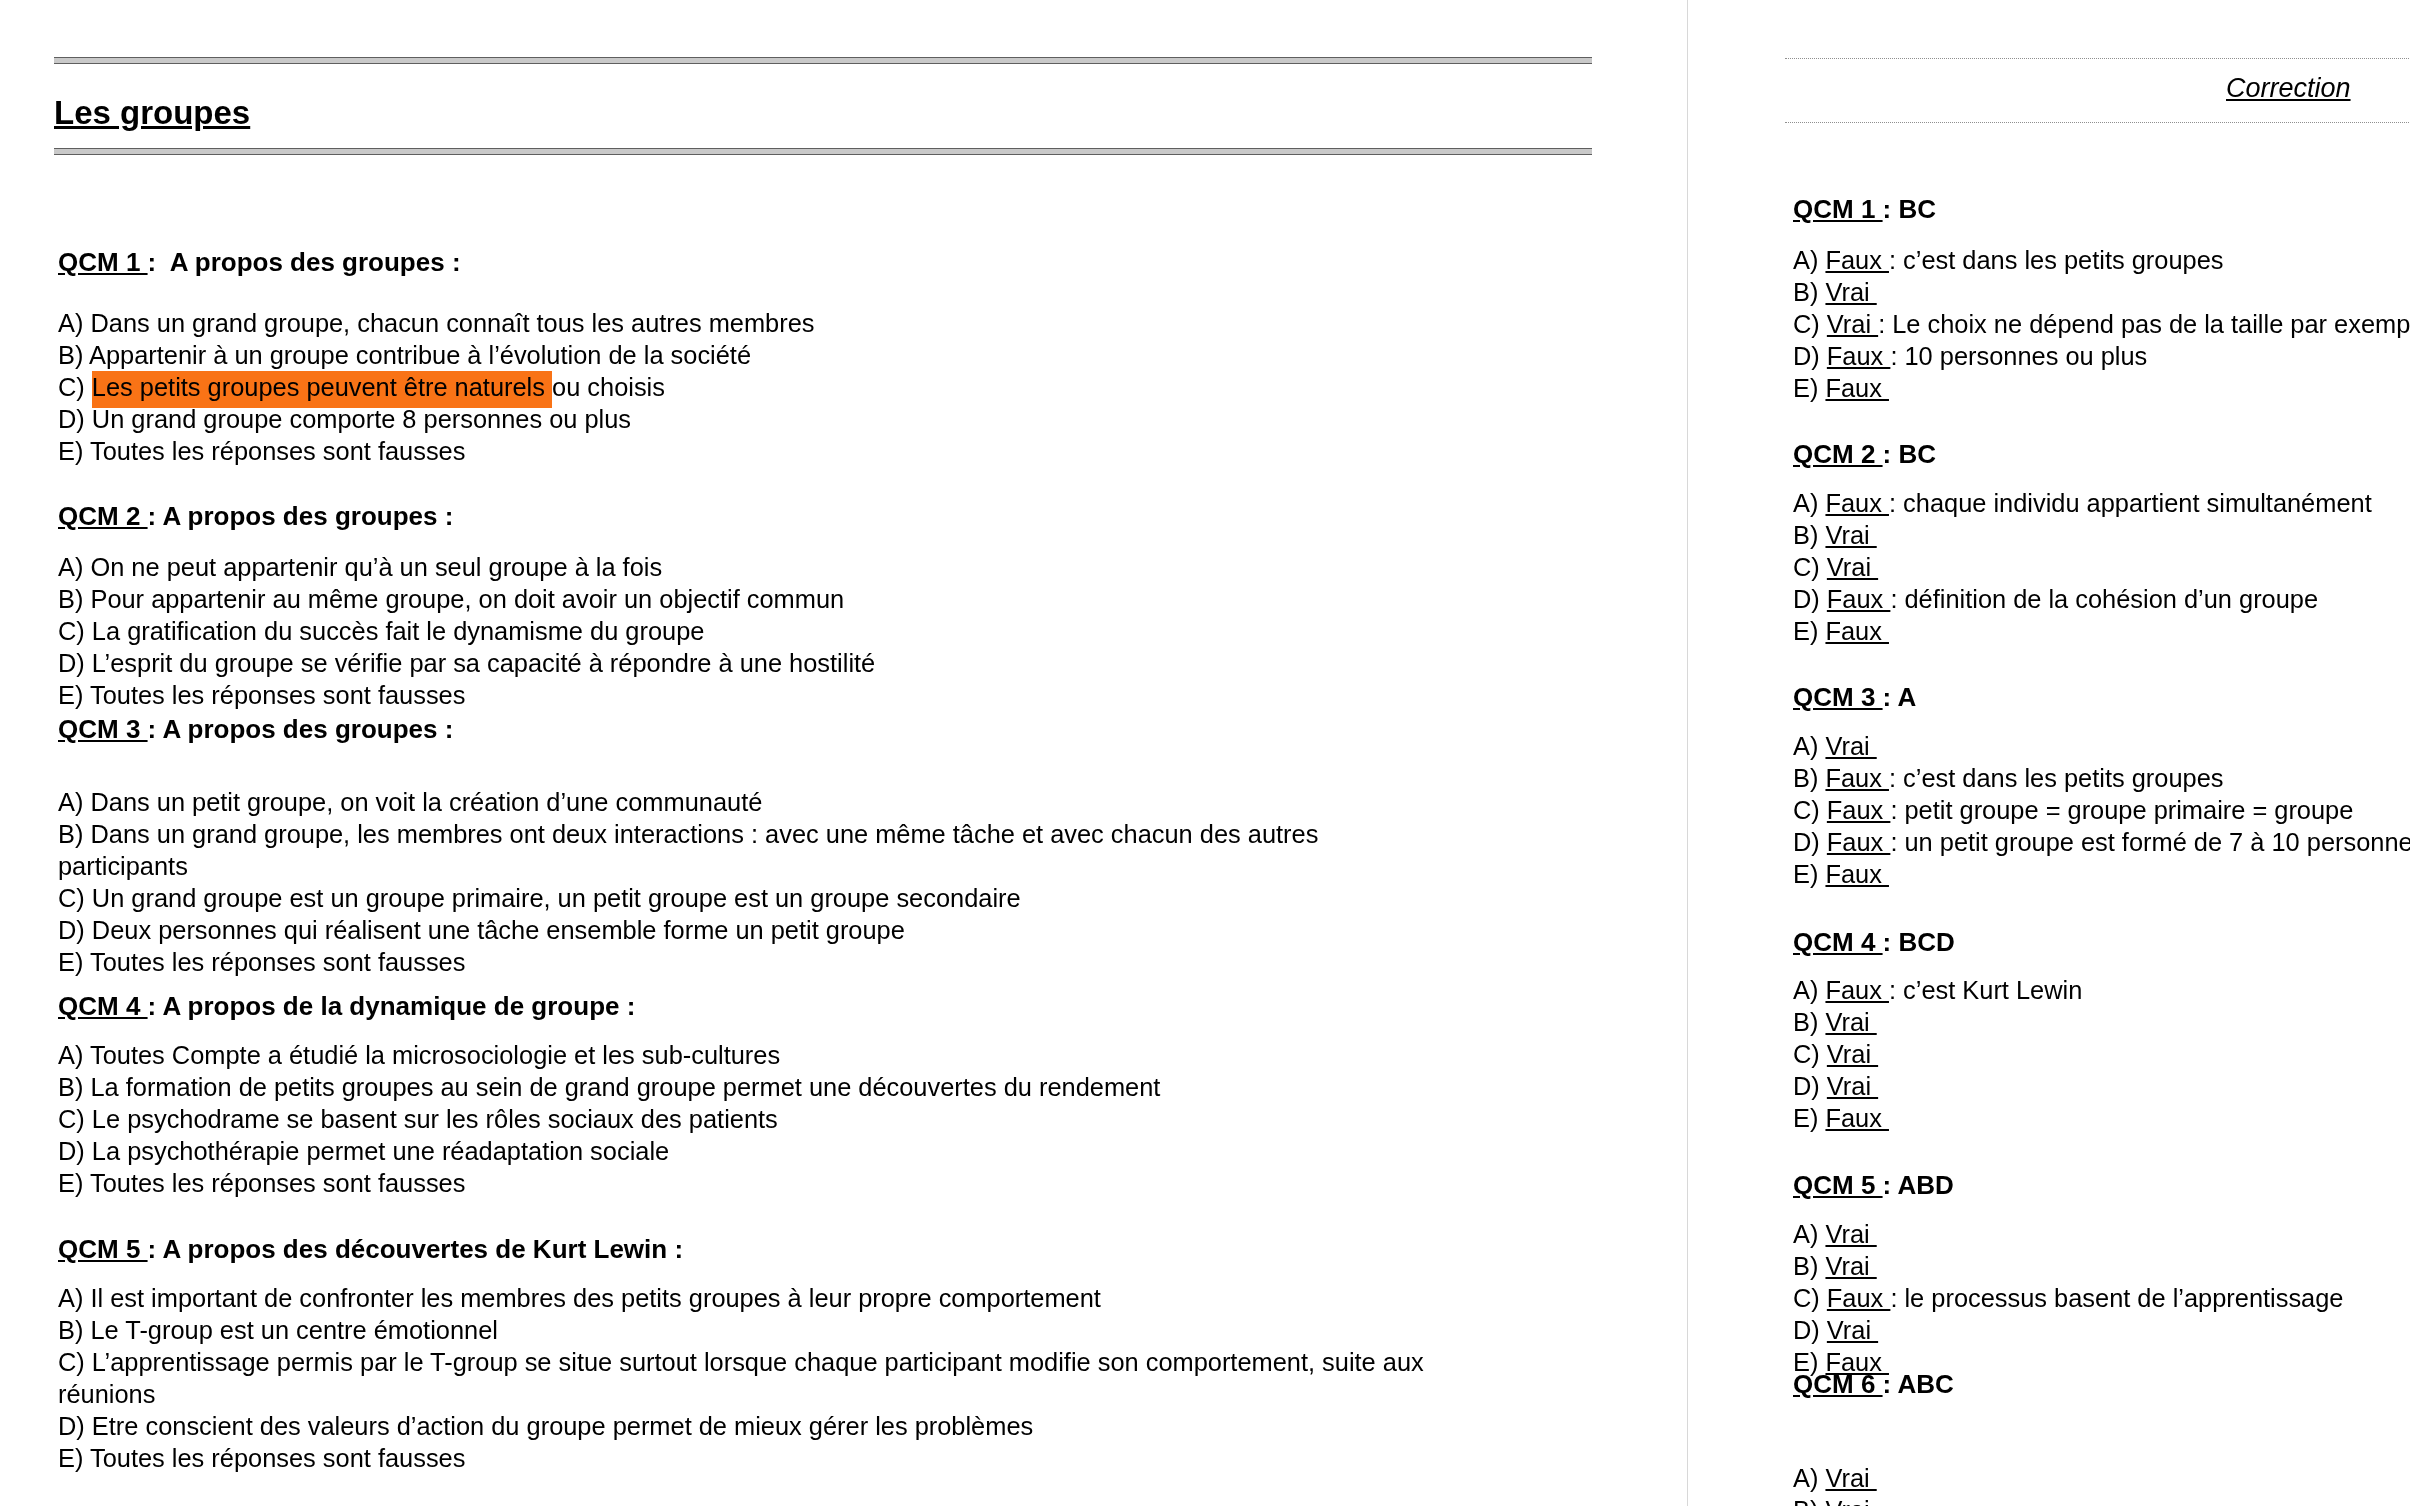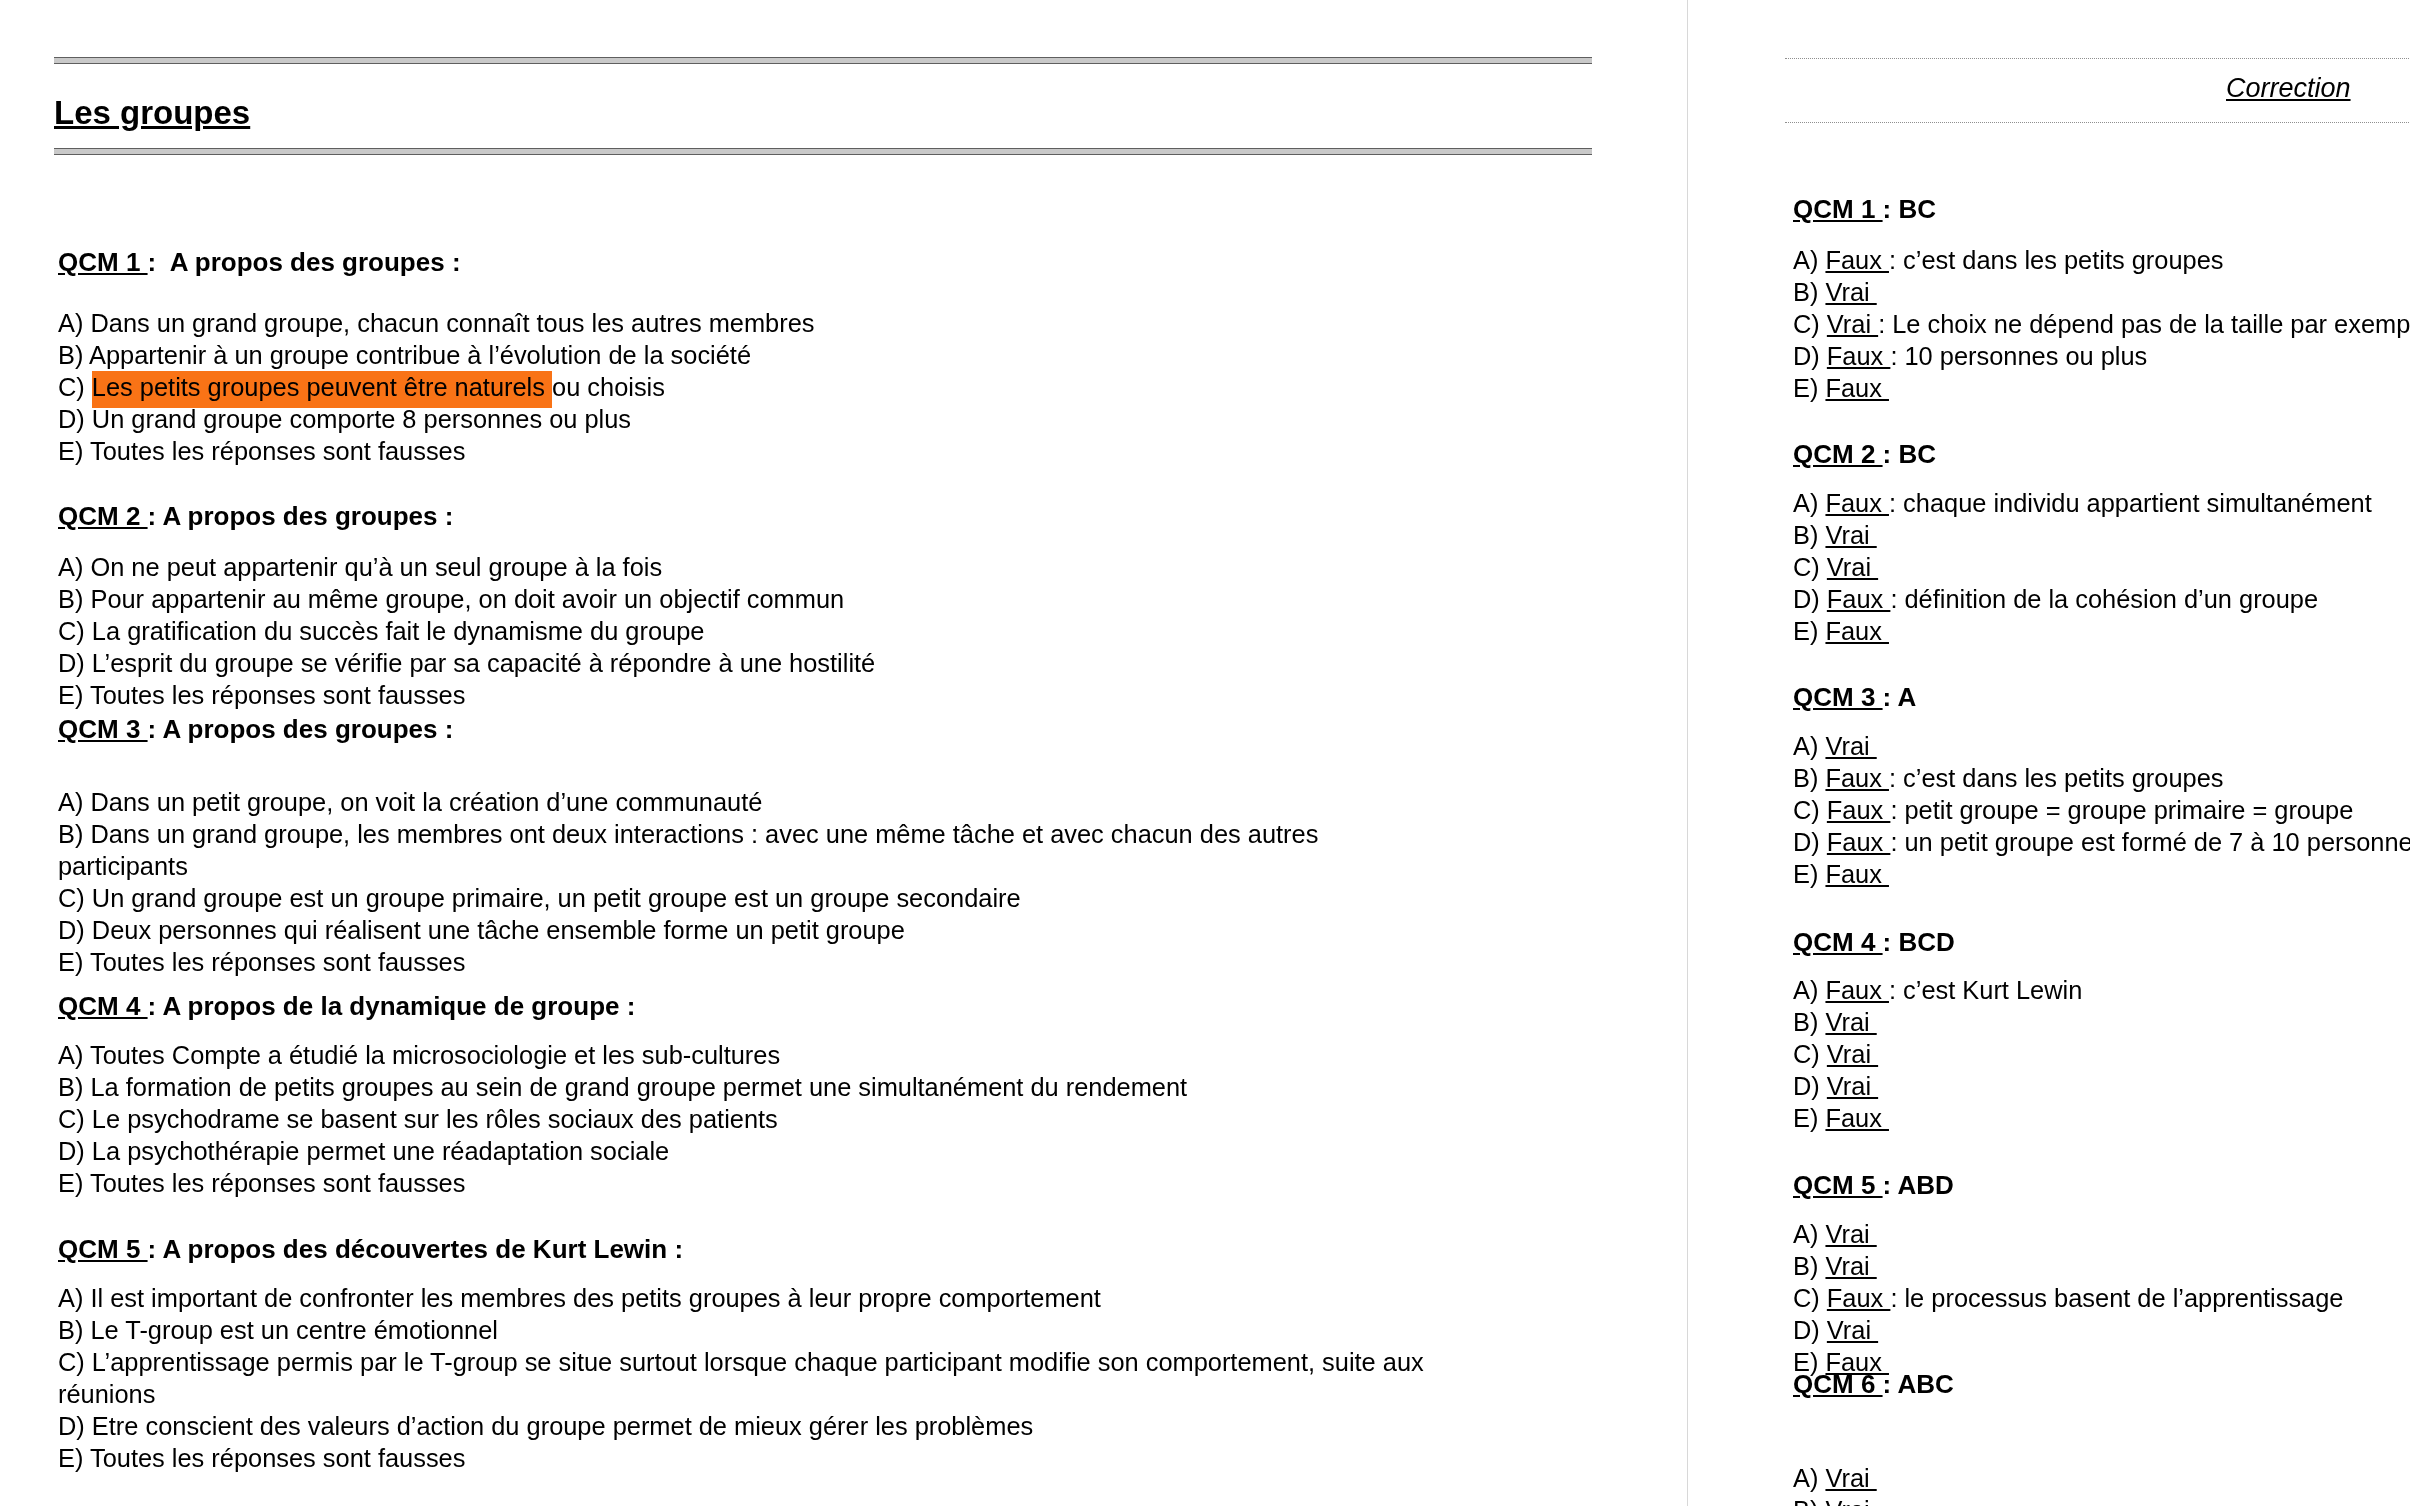--- a/index.html
+++ b/index.html
@@ -80,21 +80,21 @@
         <div class="opt-line">A) Dans un petit groupe, on voit la création d’une communauté</div>
         <div class="opt-line">B) Dans un grand groupe, les membres ont deux interactions : avec une même tâche et avec chacun des autres</div>
         <div class="opt-line">participants</div>
         <div class="opt-line">C) Un grand groupe est un groupe primaire, un petit groupe est un groupe secondaire</div>
         <div class="opt-line">D) Deux personnes qui réalisent une tâche ensemble forme un petit groupe</div>
         <div class="opt-line">E) Toutes les réponses sont fausses</div>
       </div>
       <div class="qcm-heading" style="top: 991px;"><span class="ul">QCM 4 </span><span>: A propos de la dynamique de groupe :</span></div>
       <div class="opts" style="top: 1039px;">
         <div class="opt-line">A) Toutes Compte a étudié la microsociologie et les sub-cultures</div>
-        <div class="opt-line">B) La formation de petits groupes au sein de grand groupe permet une simultanément du rendement</div>
+        <div class="opt-line">B) La formation de petits groupes au sein de grand groupe permet une découvertes du rendement</div>
         <div class="opt-line">C) Le psychodrame se basent sur les rôles sociaux des patients</div>
         <div class="opt-line">D) La psychothérapie permet une réadaptation sociale</div>
         <div class="opt-line">E) Toutes les réponses sont fausses</div>
       </div>
       <div class="qcm-heading" style="top: 1234px;"><span class="ul">QCM 5 </span><span>: A propos des découvertes de Kurt Lewin :</span></div>
       <div class="opts" style="top: 1282px;">
         <div class="opt-line">A) Il est important de confronter les membres des petits groupes à leur propre comportement</div>
         <div class="opt-line">B) Le T-group est un centre émotionnel</div>
         <div class="opt-line">C) L’apprentissage permis par le T-group se situe surtout lorsque chaque participant modifie son comportement, suite aux</div>
         <div class="opt-line">réunions</div>

